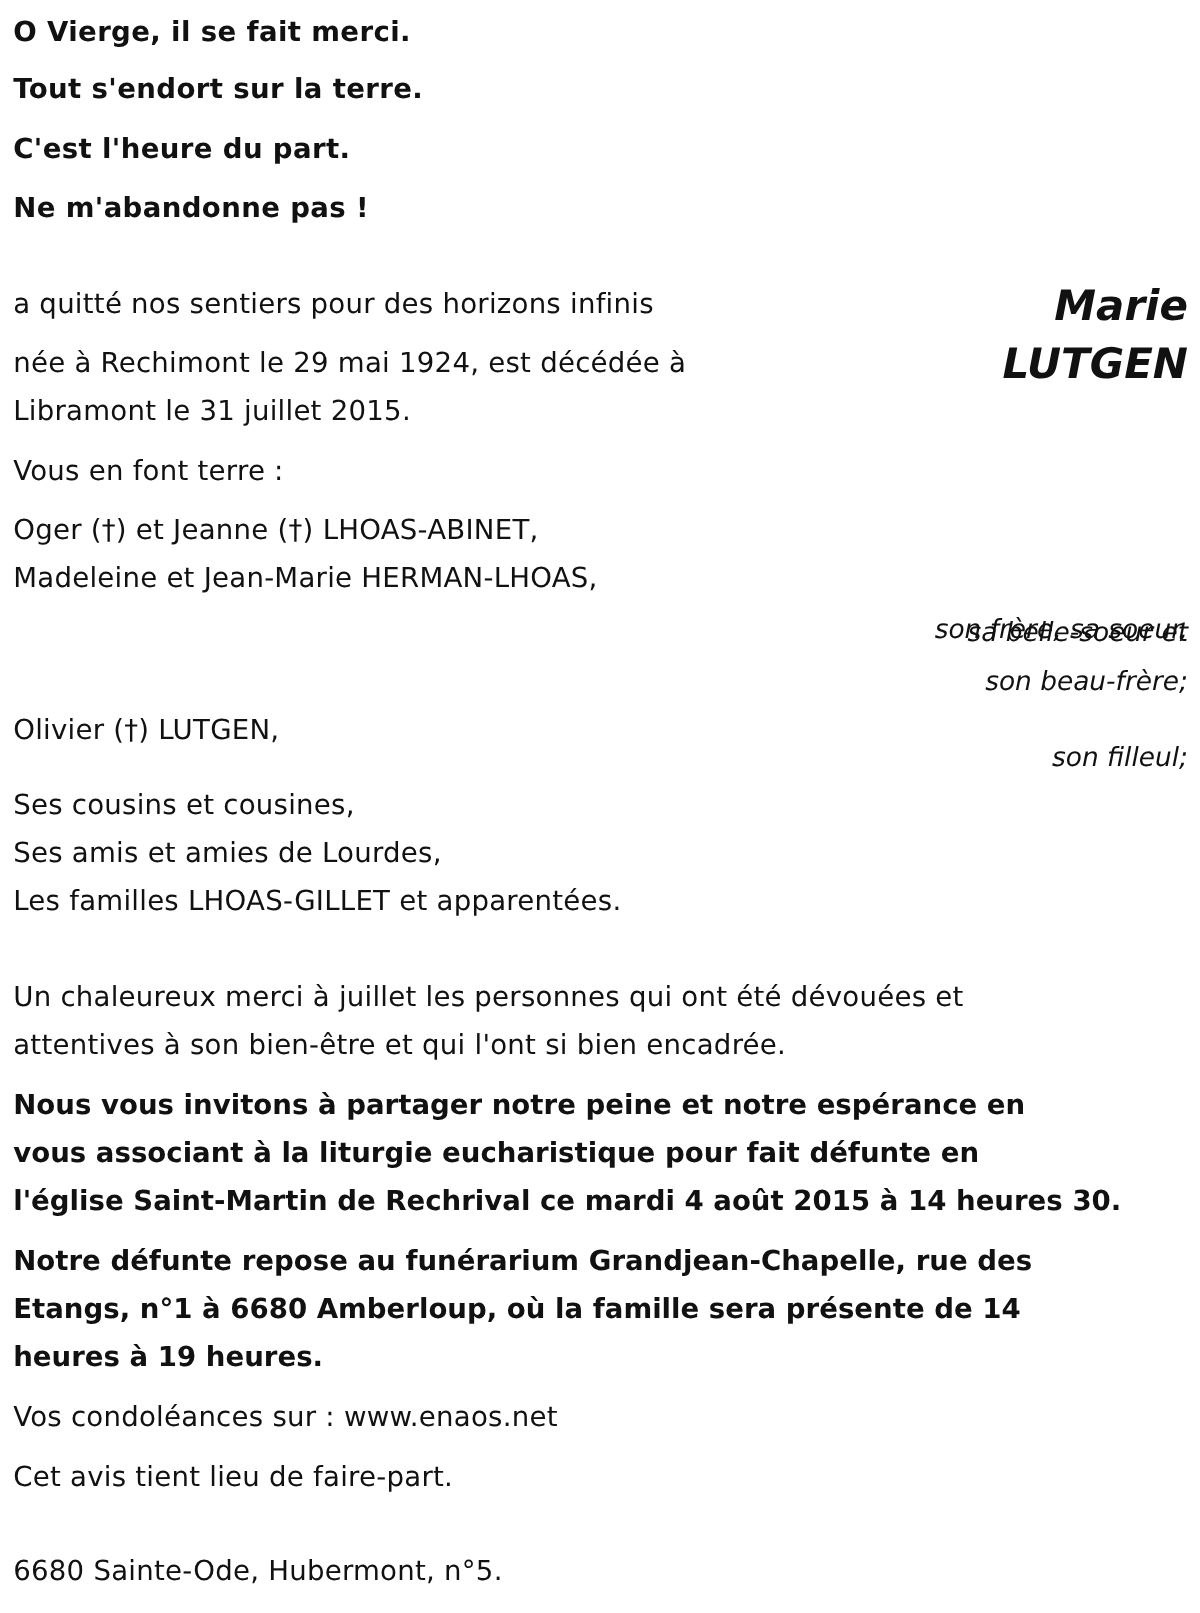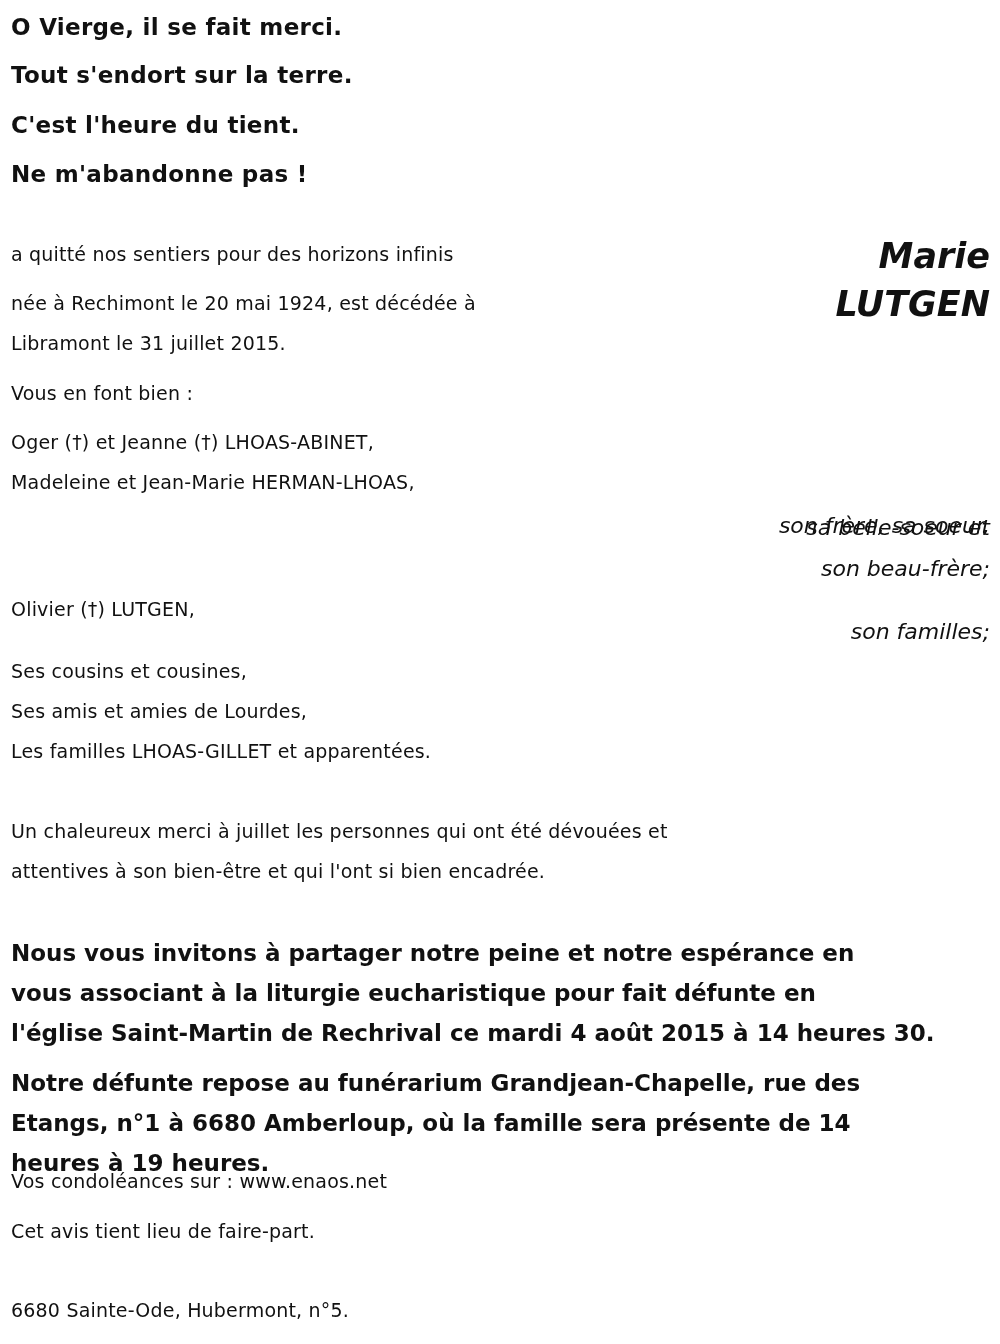--- a/index.html
+++ b/index.html
@@ -2,61 +2,61 @@
 <html><head>
 <meta charset="utf-8">
 <style>
   html, body { margin: 0; padding: 0; background: #ffffff; }
   body {
     width: 1000px; height: 1344px; position: relative; overflow: hidden;
     font-family: "DejaVu Sans", sans-serif; color: #111111;
   }
   .line { position: absolute; left: 11px; white-space: nowrap; font-size: 23px; line-height: 30px; }
   .poem { font-size: 23px; font-weight: bold; letter-spacing: 0.3px; }
-  .body-text { font-size: 19px; letter-spacing: 0.2px; }
-  .bold-para { font-size: 23px; font-weight: bold; letter-spacing: 0px; margin-top: 32px; }
+  .body-text { font-size: 23px; letter-spacing: 0.2px; }
+  .bold-para { font-size: 23px; font-weight: bold; letter-spacing: 0px; }
   .name {
     position: absolute; right: 10px; text-align: center;
     font-style: italic; font-weight: bold; font-size: 35px; line-height: 38px;
   }
   .rel {
     position: absolute; right: 10px; text-align: right;
     font-style: italic; font-size: 22px; line-height: 22px; white-space: nowrap;
   }
 </style>
 </head>
 <body>
 
 <div>
   <div class="line poem" style="top:12px">O Vierge, il se fait merci.</div>
   <div class="line poem" style="top:60px">Tout s'endort sur la terre.</div>
-  <div class="line poem" style="top:110px">C'est l'heure du tient.</div>
+  <div class="line poem" style="top:110px">C'est l'heure du part.</div>
   <div class="line poem" style="top:159px">Ne m'abandonne pas !</div>
 </div>
 
 <div class="name" style="top:237px">Marie</div>
 <div class="name" style="top:285px">LUTGEN</div>
 
 <div class="line body-text" style="top:239px">a quitté nos sentiers pour des horizons infinis</div>
-<div class="line body-text" style="top:288px">née à Rechimont le 20 mai 1924, est décédée à</div>
+<div class="line body-text" style="top:288px">née à Rechimont le 29 mai 1924, est décédée à</div>
 <div class="line body-text" style="top:328px">Libramont le 31 juillet 2015.</div>
 
-<div class="line body-text" style="top:378px">Vous en font bien :</div>
+<div class="line body-text" style="top:378px">Vous en font terre :</div>
 
 <div class="line body-text" style="top:427px">Oger (†) et Jeanne (†) LHOAS-ABINET,</div>
 <div class="line body-text" style="top:467px">Madeleine et Jean-Marie HERMAN-LHOAS,</div>
 <div class="line body-text" style="top:594px">Olivier (†) LUTGEN,</div>
 <div class="line body-text" style="top:656px">Ses cousins et cousines,</div>
 <div class="line body-text" style="top:696px">Ses amis et amies de Lourdes,</div>
 <div class="line body-text" style="top:736px">Les familles LHOAS-GILLET et apparentées.</div>
 
 <div class="rel" style="top:515px">son frère, sa soeur,</div>
 <div class="rel" style="top:517px">sa belle-soeur et</div>
 <div class="rel" style="top:558px">son beau-frère;</div>
-<div class="rel" style="top:621px">son familles;</div>
+<div class="rel" style="top:621px">son filleul;</div>
 
 <div class="line body-text" style="top:816px">Un chaleureux merci à juillet les personnes qui ont été dévouées et</div>
 <div class="line body-text" style="top:856px">attentives à son bien-être et qui l'ont si bien encadrée.</div>
 
 <div class="line bold-para" style="top:906px">Nous vous invitons à partager notre peine et notre espérance en</div>
 <div class="line bold-para" style="top:946px">vous associant à la liturgie eucharistique pour fait défunte en</div>
 <div class="line bold-para" style="top:986px">l'église Saint-Martin de Rechrival ce mardi 4 août 2015 à 14 heures 30.</div>
 
 <div class="line bold-para" style="top:1036px">Notre défunte repose au funérarium Grandjean-Chapelle, rue des</div>
 <div class="line bold-para" style="top:1076px">Etangs, n°1 à 6680 Amberloup, où la famille sera présente de 14</div>

